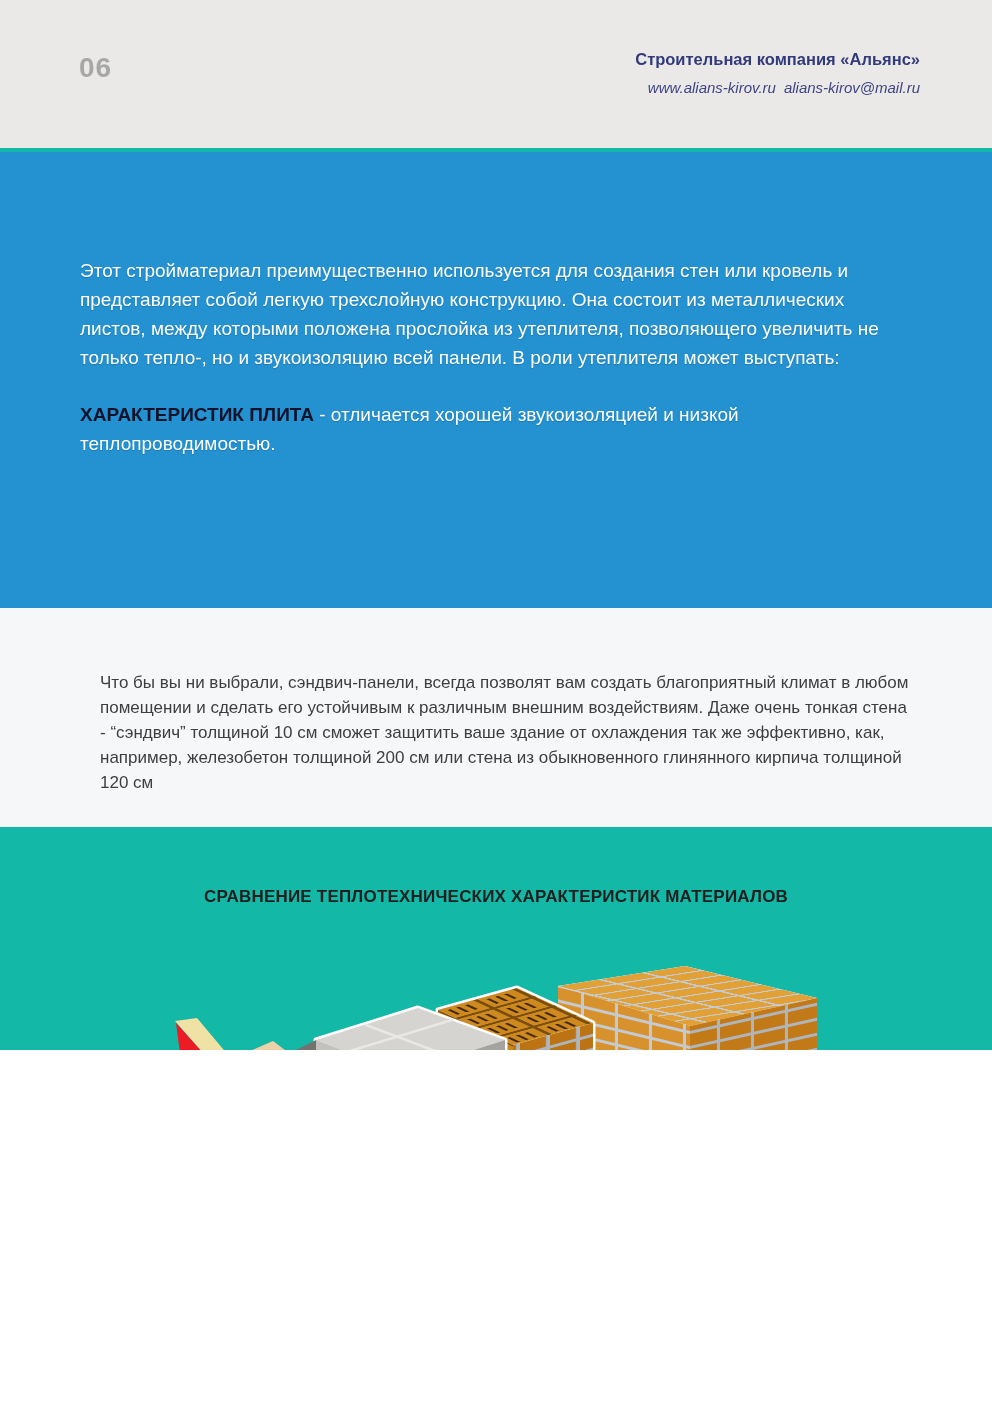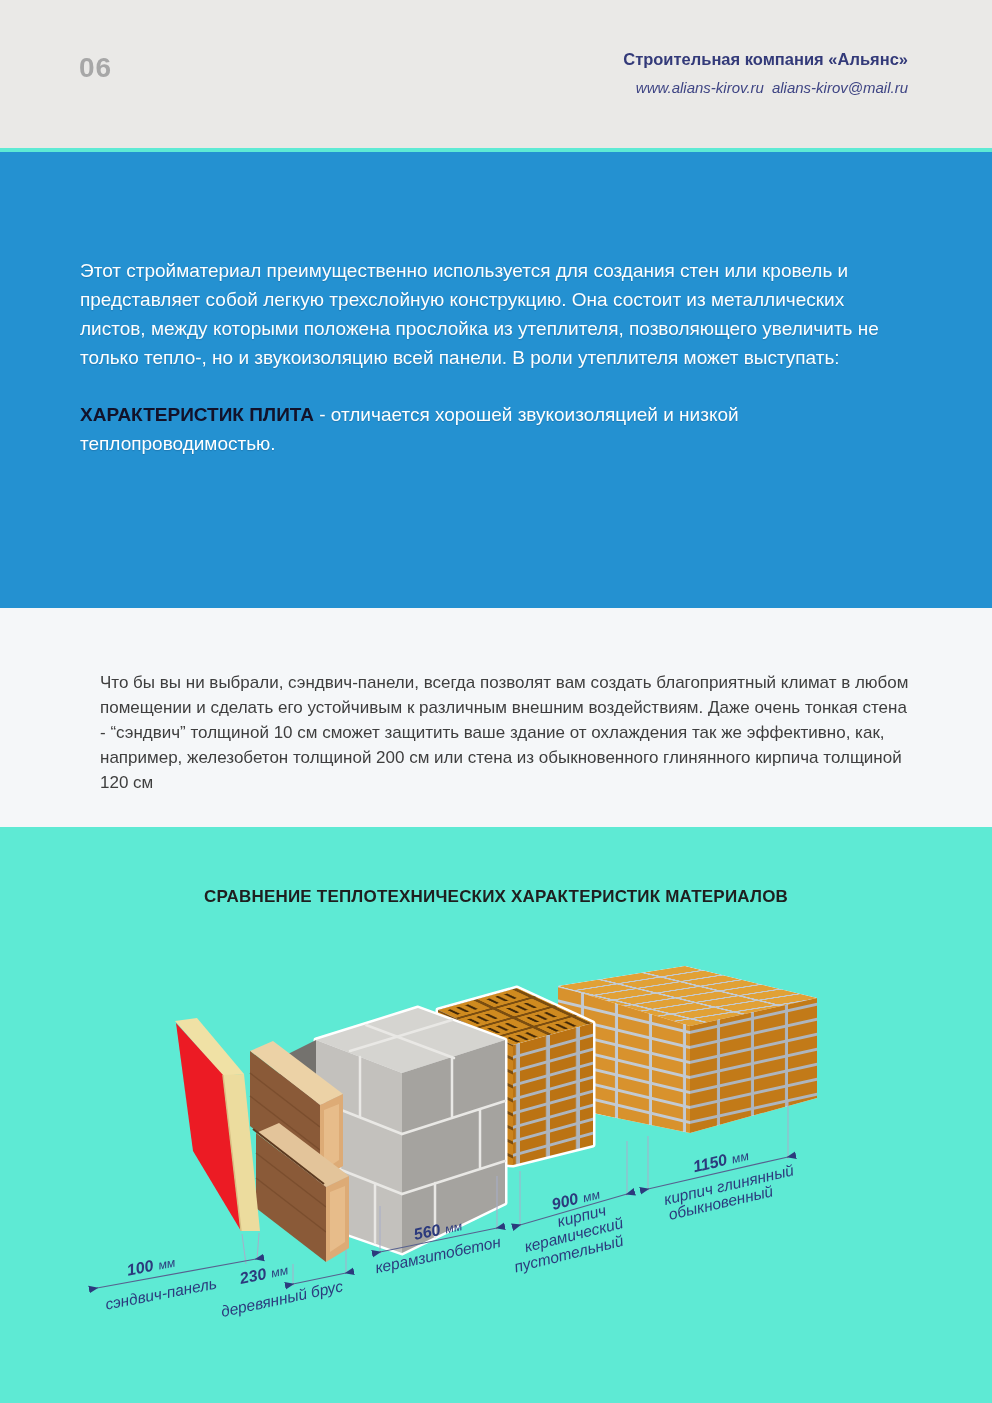--- a/index.html
+++ b/index.html
@@ -1,22 +1,22 @@
 <!DOCTYPE html>
 <html><head>
 <meta charset="utf-8">
 <style>
   html,body{margin:0;padding:0;background:#fff;}
   body{width:992px;height:1403px;font-family:"Liberation Sans",sans-serif;-webkit-font-smoothing:antialiased;position:relative;}
-  .page{width:992px;height:1403px;background:#5eead4;overflow:hidden;}
+  .page{width:992px;height:1050px;background:#14b8a6;overflow:hidden;}
 
   
   .header{height:148px;background:#eae9e7;position:relative;}
   .page-number{position:absolute;left:79px;top:52px;font-size:28px;font-weight:bold;color:#a7a7a7;letter-spacing:1px;}
-  .header-right{position:absolute;right:84px;top:50px;text-align:right;}
+  .header-right{position:absolute;right:72px;top:50px;text-align:right;}
   .company-name{font-size:16.5px;font-weight:bold;color:#333a79;margin-bottom:10px;}
   .header-links{font-size:15px;color:#3f4584;}
   .header-links span{margin-left:8px;font-style:italic;}
 
   
   .hero{margin-top:4px;height:456px;background:#2491d1;box-sizing:border-box;padding:104px 90px 0 80px;color:#ffffff;}
   .hero p{margin:0;font-size:19px;line-height:29px;max-width:815px;text-shadow:0 1px 1px rgba(10,50,90,.25);}
   .hero .hero-item{margin-top:28px;}
   .hero .hero-item:first-of-type{margin-top:29px;}
   .hero b{color:#12122a;font-weight:bold;text-shadow:none;}

